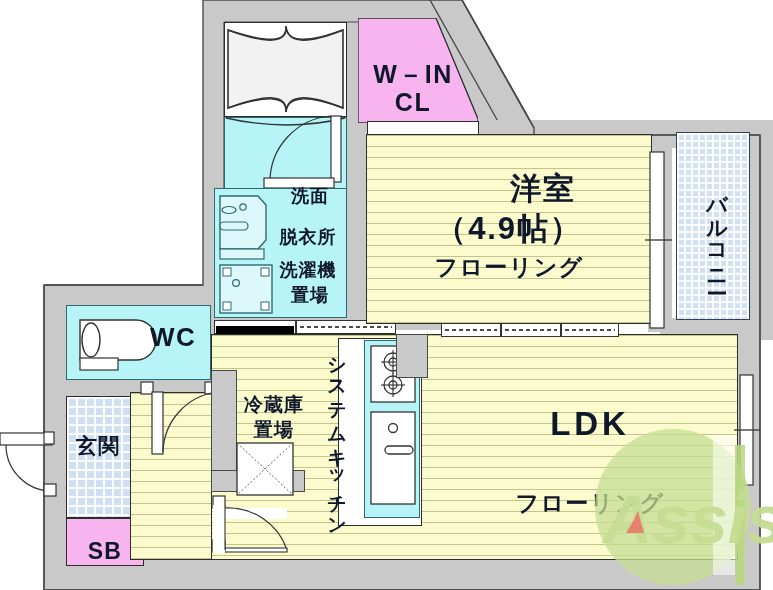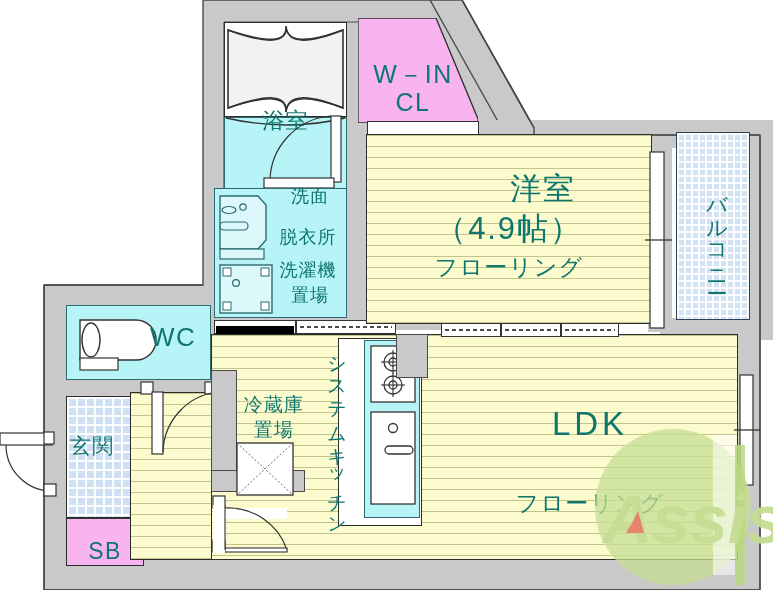--- a/index.html
+++ b/index.html
@@ -44,25 +44,25 @@
       repeating-linear-gradient(to bottom, rgba(255,255,255,.9) 0 2px, rgba(0,0,0,0) 2px 7px);
     border:1px solid #2d4258;
   }
   .white-fill{background:#ffffff;border:1px solid #2d2d2d;}
   .white-nb{background:#ffffff;}
   .black-bar{background:#000000;}
 
   
   .lbl{
     position:absolute;
-    color:#0f766e;
+    color:#0f172a;
     white-space:nowrap;
     text-align:center;
     letter-spacing:.06em;
-    font-weight:400;
+    font-weight:700;
   }
   .lbl-v{
     writing-mode:vertical-rl;
     text-orientation:upright;
     white-space:nowrap;
     letter-spacing:.06em;
   }
 
   svg.olay{position:absolute;left:0;top:0;width:773px;height:590px;pointer-events:none;}
 
@@ -115,21 +115,20 @@
   <div class="abs white-fill" style="left:224px;top:22px;width:123px;height:95px;"></div>
   <div class="abs floor-wet" style="left:224px;top:117px;width:123px;height:104px;"></div>
   <svg class="olay">
     <path d="M228,30 Q288,52 286,26 Q288,52 343,30 L343,108 Q288,86 286,112 Q288,86 228,108 Z" fill="#f2f2f2" stroke="#333" stroke-width="1.6"></path>
     <path d="M228,30 Q288,50 286,27" fill="none" stroke="#333" stroke-width="1.4"></path>
     <path d="M343,30 Q288,50 286,27" fill="none" stroke="#333" stroke-width="1.4"></path>
     <path d="M228,108 Q288,88 286,112" fill="none" stroke="#333" stroke-width="1.4"></path>
     <path d="M343,108 Q288,88 286,112" fill="none" stroke="#333" stroke-width="1.4"></path>
     <path d="M226,118 Q288,132 345,118" fill="none" stroke="#333" stroke-width="1.3"></path>
   </svg>
-  <div class="lbl" style="left:224px;top:106px;width:123px;font-size:22px;">浴室</div>
 
   <svg class="olay">
     <rect x="331" y="116" width="10" height="66" fill="#ffffff" stroke="#333" stroke-width="1.2"></rect>
     <path d="M331,116 A66,66 0 0,0 270,182" fill="none" stroke="#333" stroke-width="1.2"></path>
     <rect x="264" y="178" width="70" height="10" fill="#ffffff" stroke="#333" stroke-width="1.2"></rect>
   </svg>
   <div class="abs white-nb" style="left:258px;top:205px;width:84px;height:14px;border:1px solid #333;"></div>
 
   <div class="abs" style="left:358px;top:18px;width:120px;height:105px;overflow:hidden;">
     <svg width="120" height="105" viewBox="0 0 120 105">
@@ -174,21 +173,21 @@
 
   <div class="abs floor-wet" style="left:66px;top:305px;width:145px;height:75px;"></div>
   <svg class="olay">
     <path d="M80,320 L136,320 A20,20 0 0,1 136,360 L80,360 Z" fill="#ffffff" stroke="#333" stroke-width="1.4"></path>
     <ellipse cx="91" cy="340" rx="9" ry="17" fill="#ffffff" stroke="#333" stroke-width="1.4"></ellipse>
     <rect x="80" y="358" width="38" height="12" fill="#ffffff" stroke="#333" stroke-width="1.2"></rect>
   </svg>
   <div class="lbl" style="left:150px;top:322px;width:60px;font-size:26px;text-align:left;">WC</div>
 
   <div class="abs floor-tile" style="left:66px;top:396px;width:78px;height:122px;"></div>
-  <div class="lbl" style="left:66px;top:432px;width:86px;font-size:21px;text-align:left;padding-left:4px;">玄関</div>
+  <div class="lbl" style="left:66px;top:432px;width:86px;font-size:21px;text-align:left;padding-left:10px;">玄関</div>
 
   <svg class="olay">
     <rect x="0" y="433" width="52" height="12" fill="#ffffff" stroke="#333" stroke-width="1.2"></rect>
     <path d="M6,445 A46,46 0 0,0 52,491" fill="none" stroke="#333" stroke-width="1.2"></path>
     <rect x="44" y="432" width="10" height="12" fill="#ffffff" stroke="#333" stroke-width="1.2"></rect>
     <rect x="44" y="484" width="12" height="12" fill="#ffffff" stroke="#333" stroke-width="1.2"></rect>
   </svg>
 
   <svg class="olay">
     <rect x="146" y="440" width="11" height="62" fill="#ffffff" stroke="#333" stroke-width="1.2"></rect>

